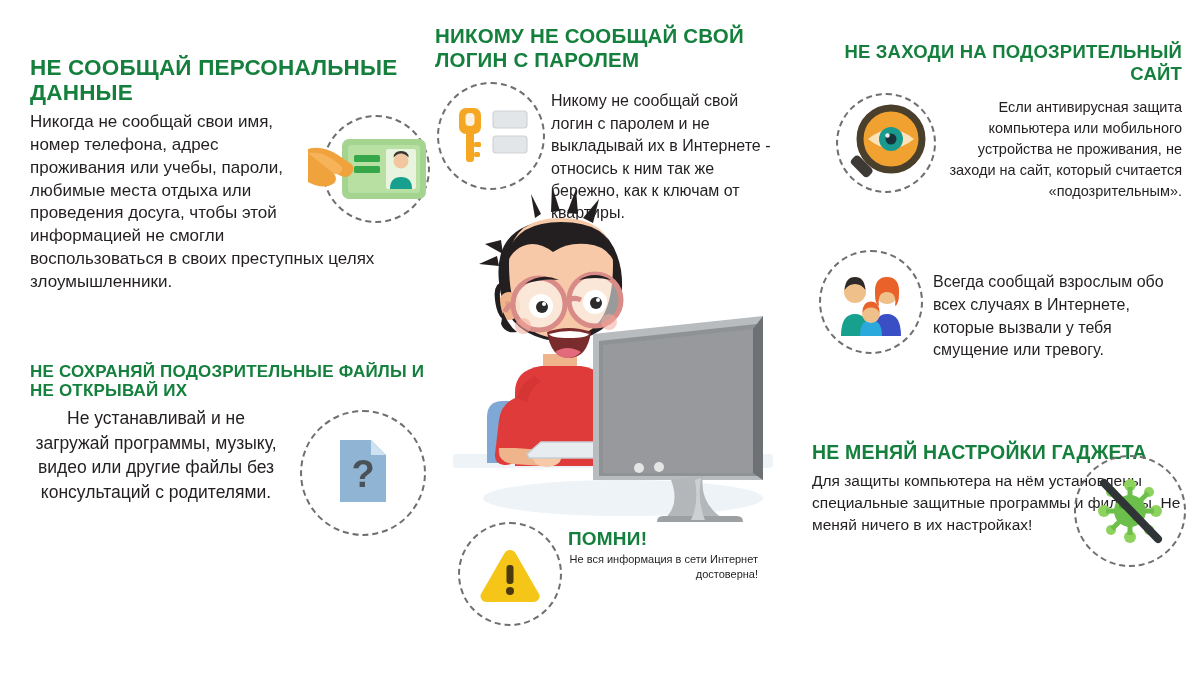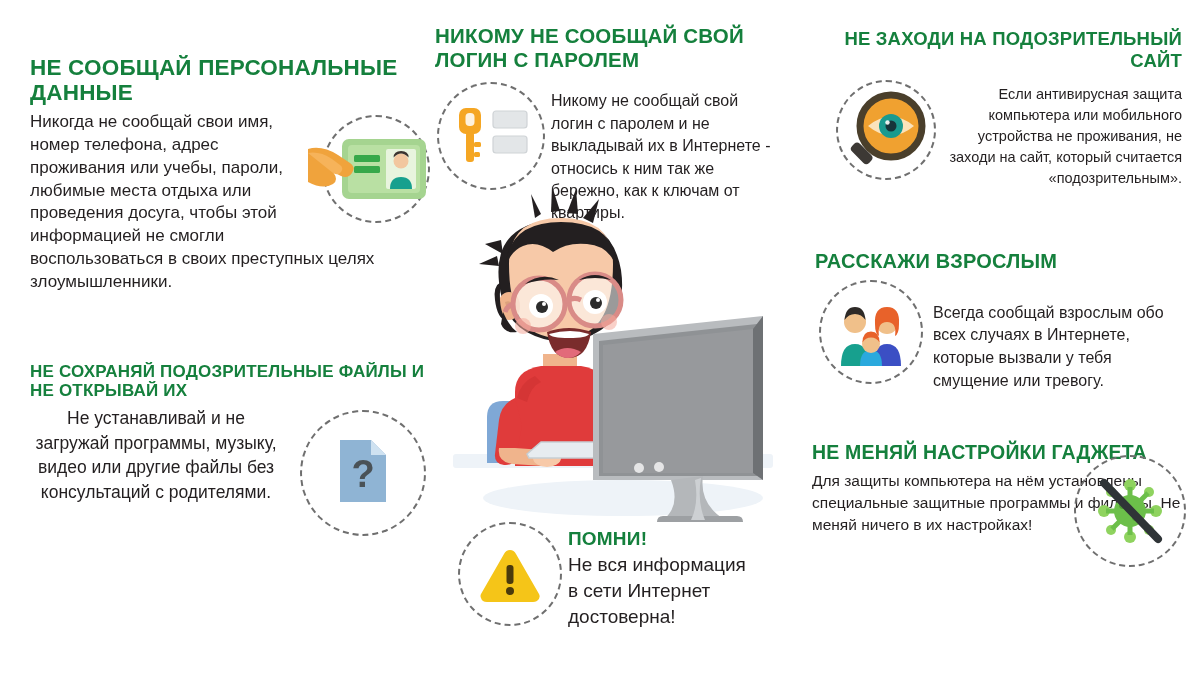--- a/index.html
+++ b/index.html
@@ -80,21 +80,21 @@
   
   #b3 { left: 435px; top: 24px; width: 345px; }
   #b3 .head { font-size: 20.5px; line-height: 1.18; margin-bottom: 10px; }
   #b3 .row { display: flex; align-items: flex-start; }
   #b3 .ic { position: relative; width: 116px; height: 112px; flex: 0 0 116px; }
   #b3 .dcircle { position: absolute; left: 2px; top: 0; width: 108px; height: 108px; }
   .keyicon { position: absolute; left: 18px; top: 22px; width: 76px; height: 64px; }
   #b3 .body-text { font-size: 16px; line-height: 1.4; padding-top: 8px; }
 
   
-  #b4 { left: 830px; top: 28px; width: 352px; }
+  #b4 { left: 830px; top: 41px; width: 352px; }
   #b4 .head { font-size: 18.5px; text-align: right; line-height: 1.2; margin-bottom: 6px; }
   #b4 .row { display: flex; align-items: flex-start; }
   #b4 .ic { position: relative; width: 110px; height: 112px; flex: 0 0 110px; }
   #b4 .dcircle { position: absolute; left: 6px; top: 2px; width: 100px; height: 100px; }
   .magicon { position: absolute; left: 14px; top: 10px; width: 86px; height: 86px; }
   #b4 .body-text { font-size: 14.5px; line-height: 1.45; text-align: right; padding-top: 6px; }
 
   
   #b5 { left: 815px; top: 250px; width: 360px; }
   #b5 .head { font-size: 20px; margin-bottom: 8px; }
@@ -115,21 +115,21 @@
   #b6 .dcircle { position: absolute; left: 0; top: 0; width: 112px; height: 112px; }
   .virusicon { position: absolute; left: 22px; top: 22px; width: 68px; height: 68px; }
 
   
   #b7 { left: 458px; top: 522px; width: 300px; }
   #b7 .row { display: flex; align-items: flex-start; }
   #b7 .ic { position: relative; width: 110px; height: 108px; flex: 0 0 110px; }
   #b7 .dcircle { position: absolute; left: 0; top: 0; width: 104px; height: 104px; }
   .warnicon { position: absolute; left: 20px; top: 26px; width: 64px; height: 56px; }
   #b7 .head { font-size: 19px; margin-bottom: 3px; }
-  #b7 .body-text { font-size: 19px; line-height: 1.36; }
+  #b7 .body-text { font-size: 11px; line-height: 1.36; text-align: right; }
   #b7 .txt { padding-top: 6px; }
 
   
   #hero {
     position: absolute;
     left: 443px;
     top: 186px;
     width: 340px;
     height: 345px;
   }
@@ -215,21 +215,20 @@
           <circle cx="47" cy="38" r="12" fill="#1a9a8f"></circle>
           <circle cx="47" cy="38" r="5.5" fill="#17343a"></circle>
           <circle cx="43.5" cy="34.5" r="2.2" fill="#ffffff" opacity="0.9"></circle>
         </svg>
       </div>
       <p class="body-text">Если антивирусная защита компьютера или мобильного устройства не проживания, не заходи на сайт, который считается «подозрительным».</p>
     </div>
   </div>
 
   <div class="block" id="b5">
-    <h2 class="head">РАССКАЖИ ВЗРОСЛЫМ</h2>
     <div class="row">
       <div class="ic">
         <div class="dcircle"></div>
         <svg class="famicon" viewBox="0 0 66 66">
 
           <path d="M2 66 q0 -22 14 -22 q14 0 14 22 z" fill="#17a08e"></path>
           <circle cx="16" cy="22" r="11" fill="#f0c08a"></circle>
           <path d="M5.5 20 q1 -13 10.5 -13 q9.5 0 10.5 13 q-4 -6 -10.5 -6 q-6.5 0 -10.5 6 z" fill="#2e2a27"></path>
 
           <path d="M34 66 q0 -22 14 -22 q14 0 14 22 z" fill="#3b4fc4"></path>

